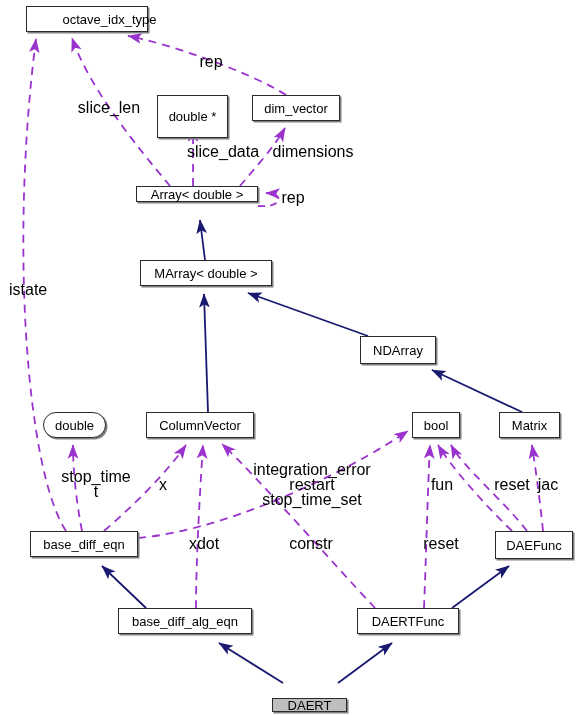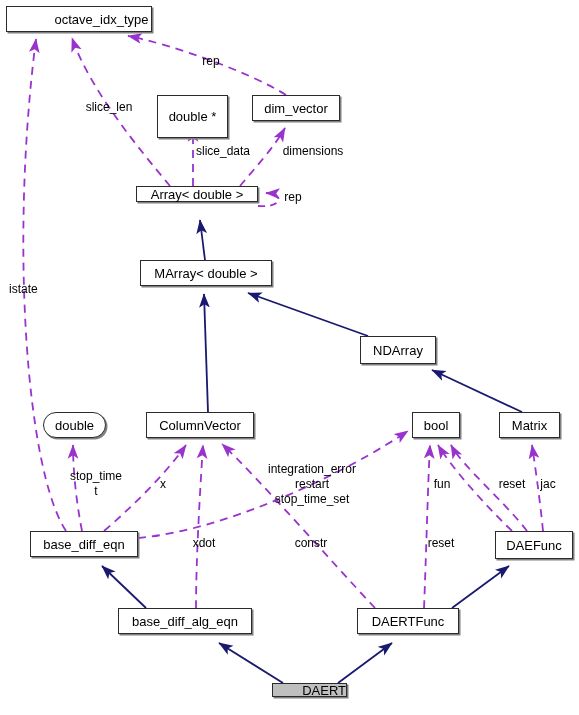--- a/index.html
+++ b/index.html
@@ -36,21 +36,21 @@
     align-items: center;
     justify-content: center;
     white-space: nowrap;
     box-shadow: 1.5px 1.5px 0 0 #808080;
   }
   .node.highlight {
     background: #bfbfbf;
   }
   .edge-label {
     position: absolute;
-    font-size: 12px;
+    font-size: 16px;
     color: #000000;
     white-space: pre;
     line-height: 15px;
     text-align: center;
     transform: translate(-50%, 0);
   }
   .edge-label.left-anchor {
     transform: translate(0, 0);
     margin-top: 20px;
   }
@@ -110,21 +110,21 @@
 
     <path d="M 146,608 L 102,566" fill="none" stroke="#191970" stroke-width="1.8" marker-end="url(#arrow-inherit)"></path>
 
     <path d="M 452,608 L 509,566" fill="none" stroke="#191970" stroke-width="1.8" marker-end="url(#arrow-inherit)"></path>
 
     <path d="M 283,683 L 219,643" fill="none" stroke="#191970" stroke-width="1.8" marker-end="url(#arrow-inherit)"></path>
 
     <path d="M 338,683 L 392,643" fill="none" stroke="#191970" stroke-width="1.8" marker-end="url(#arrow-inherit)"></path>
   </svg>
 
-  <div class="node" style="left:6px; top:6px; width:146px; height:26px;padding-left:45px;">
+  <div class="node" style="left:26px; top:6px; width:122px; height:26px;padding-left:45px;">
     <span>octave_idx_type</span>
   </div>
 
   <div class="node" style="left:157px; top:95px; width:71px; height:43px;">
     <span>double *</span>
   </div>
 
   <div class="node" style="left:252px; top:95px; width:88px; height:26px;">
     <span>dim_vector</span>
   </div>
@@ -166,21 +166,21 @@
   </div>
 
   <div class="node" style="left:118px; top:608px; width:134px; height:26px;">
     <span>base_diff_alg_eqn</span>
   </div>
 
   <div class="node" style="left:357px; top:608px; width:102px; height:26px;">
     <span>DAERTFunc</span>
   </div>
 
-  <div class="node highlight" style="left:272px; top:683px; width:75px; height:14px;justify-content:flex-end;">
+  <div class="node highlight" style="left:272px; top:698px; width:75px; height:14px;">
     <span>DAERT</span>
   </div>
 
   <div class="edge-label" style="left:211px; top:54px;">rep</div>
 
   <div class="edge-label" style="left:109px; top:100px;">slice_len</div>
 
   <div class="edge-label" style="left:223px; top:144px;">slice_data</div>
 
   <div class="edge-label" style="left:313px; top:144px;">dimensions</div>

